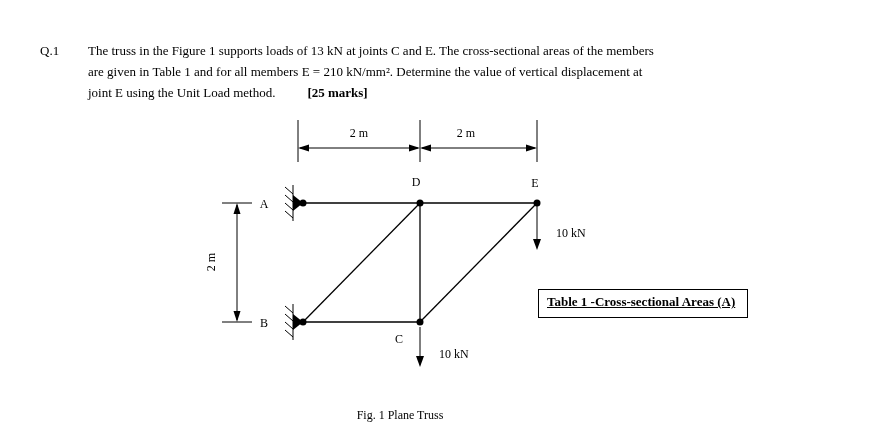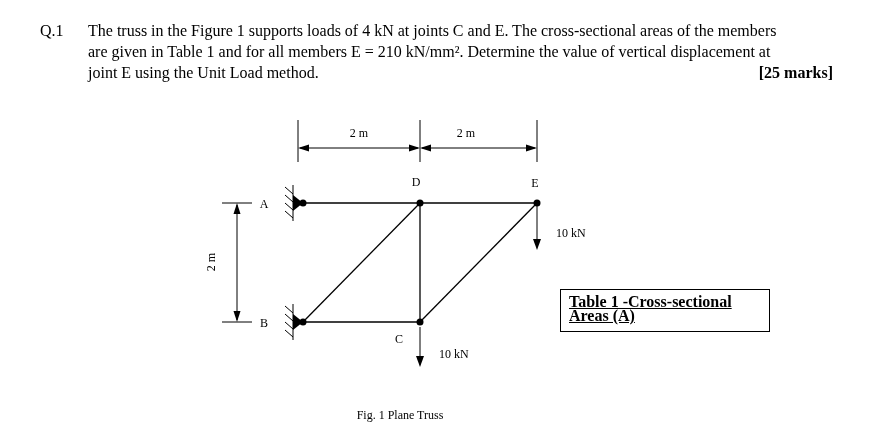--- a/index.html
+++ b/index.html
@@ -12,34 +12,33 @@
     width: 871px;
     height: 437px;
     background: #ffffff;
     font-family: "Liberation Serif", serif;
     color: #000000;
     overflow: hidden;
   }
   .question {
     position: absolute;
     left: 40px;
-    top: 20px;
+    top: 40px;
     right: 38px;
     display: flex;
-    font-size: 16px;
+    font-size: 13px;
     line-height: 21px;
   }
   .q-number {
     width: 48px;
     flex: 0 0 48px;
   }
   .q-body { flex: 1; }
   .q-lastline {
     display: flex;
-    justify-content: space-between;
   }
   .marks { font-weight: bold; margin-left: 32px; }
   .fig-svg {
     position: absolute;
     left: 0;
     top: 0;
     width: 871px;
     height: 437px;
   }
   .fig-svg line, .fig-svg polyline {
@@ -48,26 +47,26 @@
   }
   .fig-svg text {
     font-family: "Liberation Serif", serif;
     font-size: 12px;
     fill: #000;
   }
   .member { stroke-width: 1.3px; }
   .thin { stroke-width: 1px; }
   .table-box {
     position: absolute;
-    left: 560px;
+    left: 538px;
     top: 289px;
     width: 192px;
     border: 1px solid #000;
     padding: 5px 8px 8px 8px;
-    font-size: 16px;
+    font-size: 13px;
     line-height: 14px;
     background: #fff;
   }
   .table-title {
     font-weight: bold;
     text-decoration: underline;
   }
   .table-modulus { margin-top: 11px; }
   .fig-caption {
     position: absolute;
@@ -79,21 +78,21 @@
   }
 </style>
 </head>
 <body>
 
 <div class="page">
 
   <div class="question">
     <div class="q-number">Q.1</div>
     <div class="q-body">
-      <div>The truss in the Figure 1 supports loads of 4 kN at joints C and E. The cross-sectional areas of the members</div>
+      <div>The truss in the Figure 1 supports loads of 13 kN at joints C and E. The cross-sectional areas of the members</div>
       <div>are given in Table 1 and for all members E = 210 kN/mm². Determine the value of vertical displacement at</div>
       <div class="q-lastline">
         <span>joint E using the Unit Load method.</span>
         <span class="marks">[25 marks]</span>
       </div>
     </div>
   </div>
 
   <svg class="fig-svg" viewBox="0 0 871 437">
 

